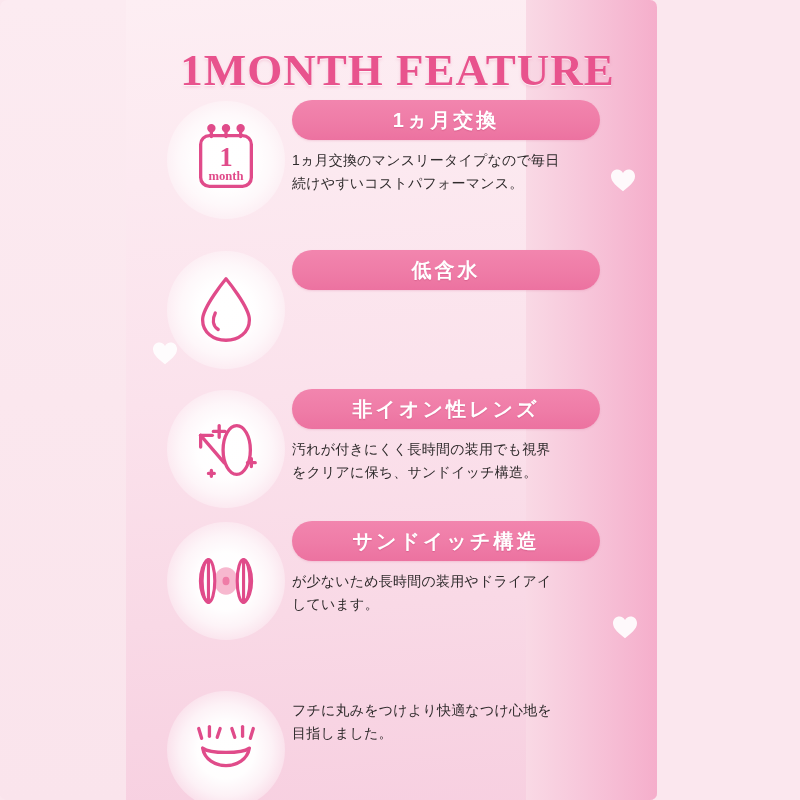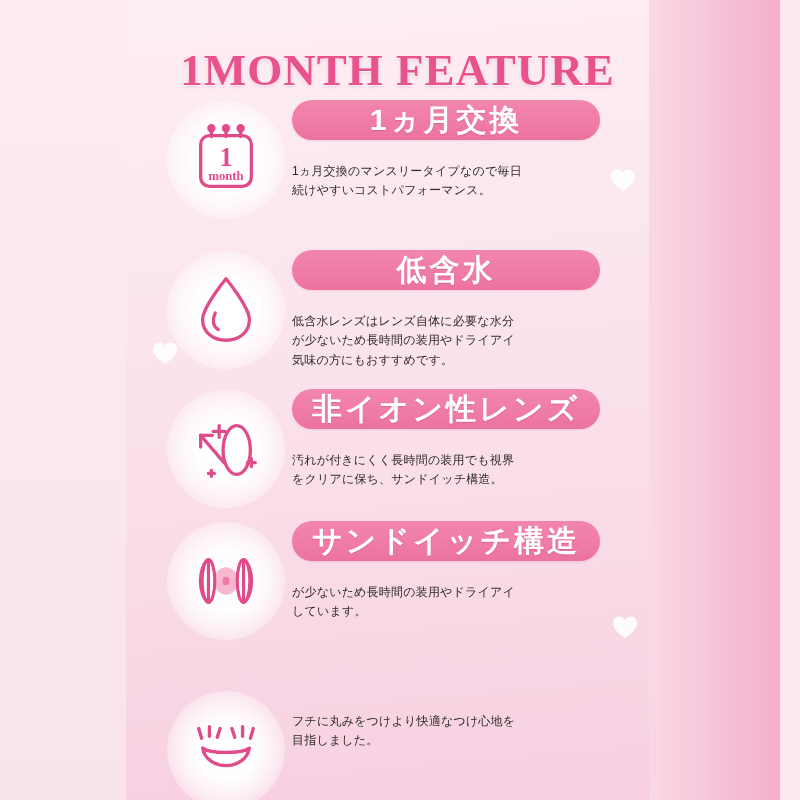--- a/index.html
+++ b/index.html
@@ -2,22 +2,23 @@
 <html><head>
 <meta charset="utf-8">
 <style>
   html,body{margin:0;padding:0;}
   body{
     width:800px;height:800px;overflow:hidden;
     font-family:"Liberation Sans","DejaVu Sans",sans-serif;
     background:#fbe7ee;
   }
   #stage{
-    position:relative;width:780px;height:800px;overflow:hidden;
+    position:relative;width:657px;height:800px;overflow:hidden;
     background:linear-gradient(90deg,#fbe3ec 0%,#fae0ea 40%,#f7d3e1 92%,#f6b9d2 100%);
+    border-radius:7px;
   }
   
   .edge-left{
     position:absolute;left:0;top:0;width:126px;height:800px;
     background:linear-gradient(180deg,#fcebf1 0%,#fbe7ee 50%,#fae4ec 100%);
   }
   
   .edge-right{
     position:absolute;right:0;top:0;width:131px;height:800px;
     background:linear-gradient(90deg,#f9d9e5 0%,#f7c6da 45%,#f5aecb 100%);
@@ -69,31 +70,31 @@
   .icon-glyph svg{display:block;width:100%;height:100%;overflow:visible;}
 
   .text-col{flex:1 1 auto;padding-left:6px;padding-top:2px;}
 
   .pill{
     display:block;
     width:308px;height:40px;line-height:40px;
     border-radius:22px;
     background:linear-gradient(180deg,#f285ae 0%,#ef7ca7 55%,#ec72a0 100%);
     color:#ffffff;
-    font-size:30px;font-weight:bold;
+    font-size:20px;font-weight:bold;
     letter-spacing:3px;
     text-align:center;
     text-shadow:0 1px 1px rgba(190,60,110,.35);
     box-shadow:0 1px 2px rgba(220,120,160,.25);
     box-sizing:border-box;
   }
   .desc{
-    margin-top:22px;
+    margin-top:9px;
     width:320px;
-    font-size:12px;
+    font-size:14px;
     line-height:1.62;
     color:#2f2b2c;
     letter-spacing:.2px;
     white-space:pre-line;
   }
 </style>
 </head>
 <body>
 
 <div id="stage">
@@ -153,23 +154,20 @@
         <svg viewBox="0 0 80 80">
           <g fill="none" stroke="#e04b8a" stroke-width="3.4" stroke-linecap="round" stroke-linejoin="round">
             <path d="M40 8 C40 8 64 37 64 50 C64 63 53 71 40 71 C27 71 16 63 16 50 C16 37 40 8 40 8 Z"></path>
             <path d="M29 43 C26 49 26 56 32 60"></path>
           </g>
         </svg>
       </div>
     </div>
     <div class="text-col">
       <div class="pill">低含水</div>
-      <div class="desc">低含水レンズはレンズ自体に必要な水分
-が少ないため長時間の装用やドライアイ
-気味の方にもおすすめです。</div>
     </div>
   </div>
 
   <div class="feature" style="top:387px;">
     <div class="icon-wrap">
       <div class="icon-glow"></div>
       <div class="icon-glyph">
         <svg viewBox="0 0 80 80">
           <g fill="none" stroke="#e04b8a" stroke-width="3.4" stroke-linecap="round" stroke-linejoin="round">
             <ellipse cx="51" cy="41" rx="14" ry="25"></ellipse>

